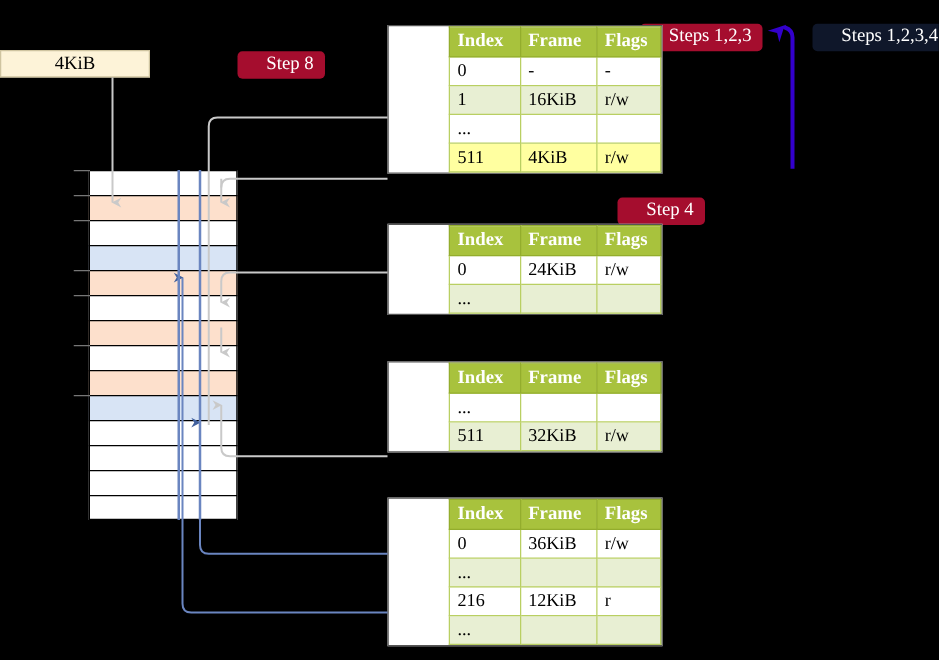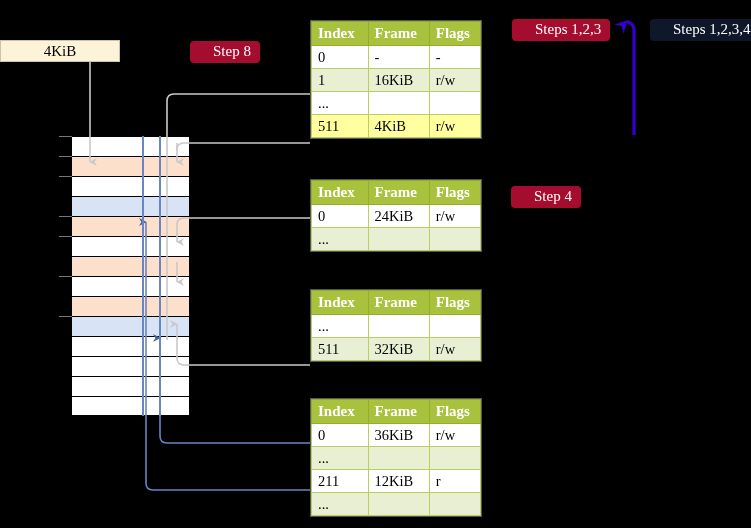--- a/index.html
+++ b/index.html
@@ -2,21 +2,21 @@
 <html><head>
 <meta charset="utf-8">
 <style>
   html,body{margin:0;padding:0;background:#000;}
   body{width:751px;height:528px;position:relative;overflow:hidden;
        font-family:"Liberation Serif", serif;color:#000;}
   .abs{position:absolute;}
 
   
   .ptable{position:absolute;border:1px solid #555;background:#fff;
-          border-collapse:collapse;font-size:14.5px;}
+          border-collapse:collapse;font-size:14.5px;padding-left:48px;}
   .ptable table{border-collapse:collapse;width:100%;}
   .ptable th{background:#a8c23d;color:#fff;font-weight:bold;text-align:left;
              padding:3px 6px;border:1px solid #93ad2d;font-size:15px;
              font-family:"Liberation Serif", serif;}
   .ptable td{padding:3px 6px;border:1px solid #b9cf62;height:16px;
              font-size:14.5px;line-height:16px;white-space:nowrap;}
   .rw-white td{background:#ffffff;}
   .rw-green td{background:#e8efd3;}
   .hl{background:#ffffa0 !important;}
   .c-index{width:55px;}
@@ -48,21 +48,21 @@
         border-top:1.5px solid #777;}
   svg.ov{position:absolute;left:0;top:0;width:751px;height:528px;
          pointer-events:none;overflow:visible;}
 </style>
 </head>
 <body>
 
 <div class="steplbl red" style="left:190px;top:41px;">Step 8</div>
 <div class="steplbl red" style="left:512px;top:19px;">Steps 1,2,3</div>
 <div class="steplbl blue" style="left:650px;top:19px;">Steps 1,2,3,4</div>
-<div class="steplbl red" style="left:511px;top:158px;margin-top:28px;">Step 4</div>
+<div class="steplbl red" style="left:494px;top:158px;">Step 4</div>
 
 <div class="abs" id="kib-box">
   <span>4KiB</span>
 </div>
 
 <div class="abs" id="memcol">
     <div class="mrow m-white" style="top: 0px;">
       <div class="tick" style="top: -1px;"></div>
     </div>
     <div class="mrow m-peach" style="top: 20px;">
@@ -185,21 +185,21 @@
           <td class="c-index">0</td>
           <td class="c-frame">36KiB</td>
           <td class="c-flags">r/w</td>
         </tr>
         <tr class="rw-green">
           <td class="c-index">...</td>
           <td class="c-frame"></td>
           <td class="c-flags"></td>
         </tr>
         <tr class="rw-white">
-          <td class="c-index">211</td>
+          <td class="c-index">216</td>
           <td class="c-frame">12KiB</td>
           <td class="c-flags">r</td>
         </tr>
         <tr class="rw-green">
           <td class="c-index">...</td>
           <td class="c-frame"></td>
           <td class="c-flags"></td>
         </tr>
       </tbody>
     </table>

